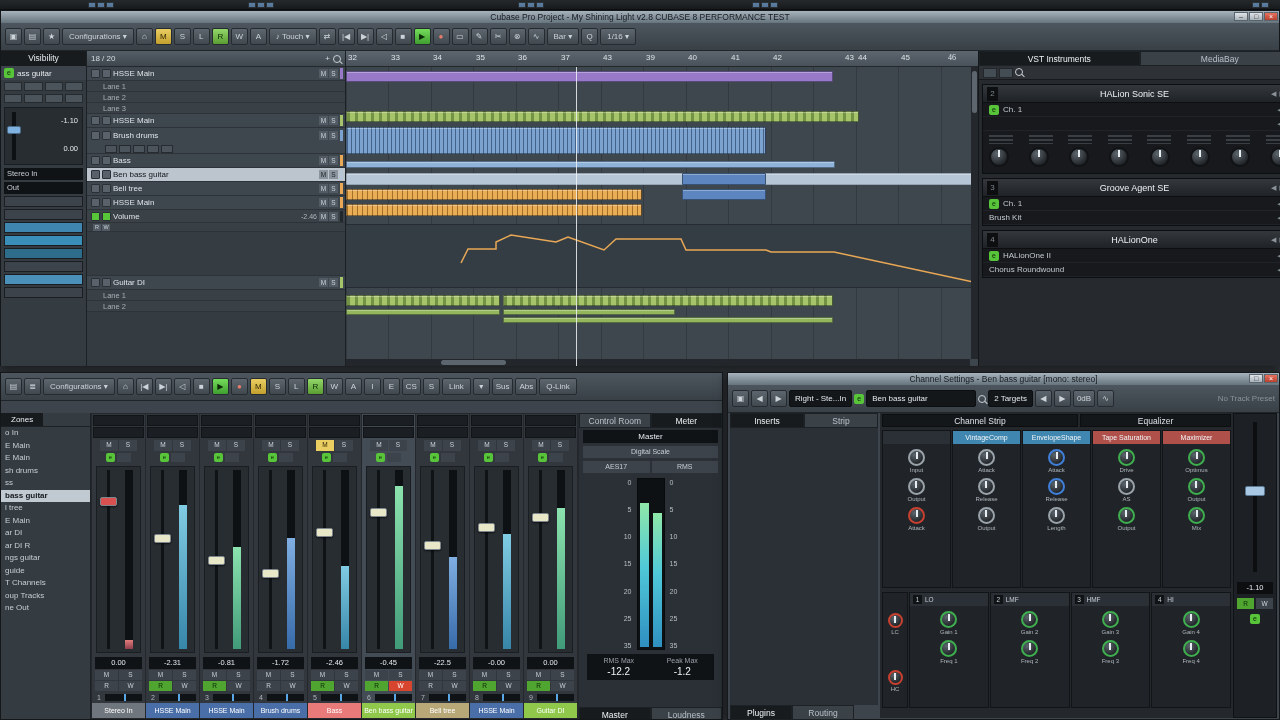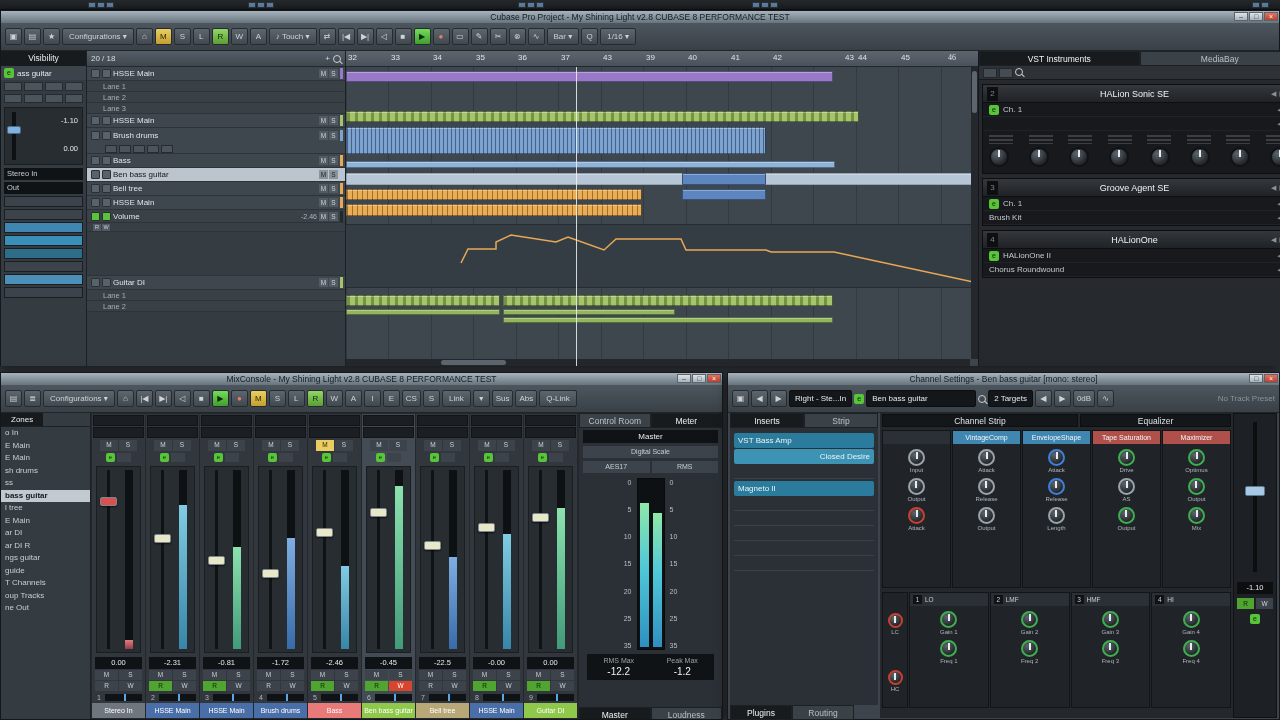--- a/index.html
+++ b/index.html
@@ -285,21 +285,21 @@
       <i style="background:#3a8fb8"></i>
       <i style="background:#2d6d8a"></i>
       <i style="background:#3c434a"></i>
       <i style="background:#4a90b8"></i>
       <i style="background:#3c434a"></i>
     </div>
   </div>
 
   <div id="tracklist">
     <div id="tracklist-header">
-      <span>20 / 18</span>
+      <span>18 / 20</span>
       <span class="spacer"></span>
       <span>+</span>
       <span class="icon-search"></span>
     </div>
     <div class="track">
         <span class="tico"></span>
         <span class="tico"></span>
         <span class="tname">HSSE Main</span>
         <span class="tval"></span>
         <span class="tms">
@@ -598,28 +598,20 @@
         <div class="rack-row">
           <span>Chorus Roundwound</span>
           <span class="rarr">◀ ▶</span>
         </div>
 
       </div>
   </div>
 </div>
 
 <div class="win" id="mix-win">
-  <div class="titlebar">
-    <span>MixConsole - My Shining Light v2.8 CUBASE 8 PERFORMANCE TEST</span>
-    <span class="winbtns">
-      <span class="winbtn">–</span>
-      <span class="winbtn">□</span>
-      <span class="winbtn close">×</span>
-    </span>
-  </div>
   <div class="toolbar">
     <span class="tbtn">▤</span>
       <span class="tbtn">≣</span>
       <span class="tbtn wide">Configurations ▾</span>
       <span class="tbtn">⌂</span>
       <span class="tbtn">|◀</span>
       <span class="tbtn">▶|</span>
       <span class="tbtn">◁</span>
       <span class="tbtn">■</span>
       <span class="tbtn play">▶</span>
@@ -1026,54 +1018,20 @@
     <span class="tbtn">∿</span>
     <span class="spacer"></span>
     <span class="tdim">No Track Preset</span>
   </div>
 
   <div id="cs-left">
     <div class="cs-tabs">
       <span class="ptab active">Inserts</span>
         <span class="ptab">Strip</span>
     </div>
-    <div id="cs-inserts">
-      <div>
-          <div class="slot-name">VST Bass Amp</div>
-          <div class="slot-sub">Closed Desire</div>
-        </div>
-        <div>
-          <div class="slot-name"></div>
-
-        </div>
-        <div>
-          <div class="slot-name">Magneto II</div>
-
-        </div>
-        <div>
-          <div class="slot-name"></div>
-
-        </div>
-        <div>
-          <div class="slot-name"></div>
-
-        </div>
-        <div>
-          <div class="slot-name"></div>
-
-        </div>
-        <div>
-          <div class="slot-name"></div>
-
-        </div>
-        <div>
-          <div class="slot-name"></div>
-
-        </div>
-    </div>
   </div>
   <div id="cs-bottom-tabs">
     <span class="ptab active">Plugins</span>
       <span class="ptab">Routing</span>
   </div>
 
   <div id="cs-main">
     <div class="cs-headers">
       <span class="cs-h" style="width:196px">Channel Strip</span>
       <span class="cs-h" style="width:151px">Equalizer</span>

